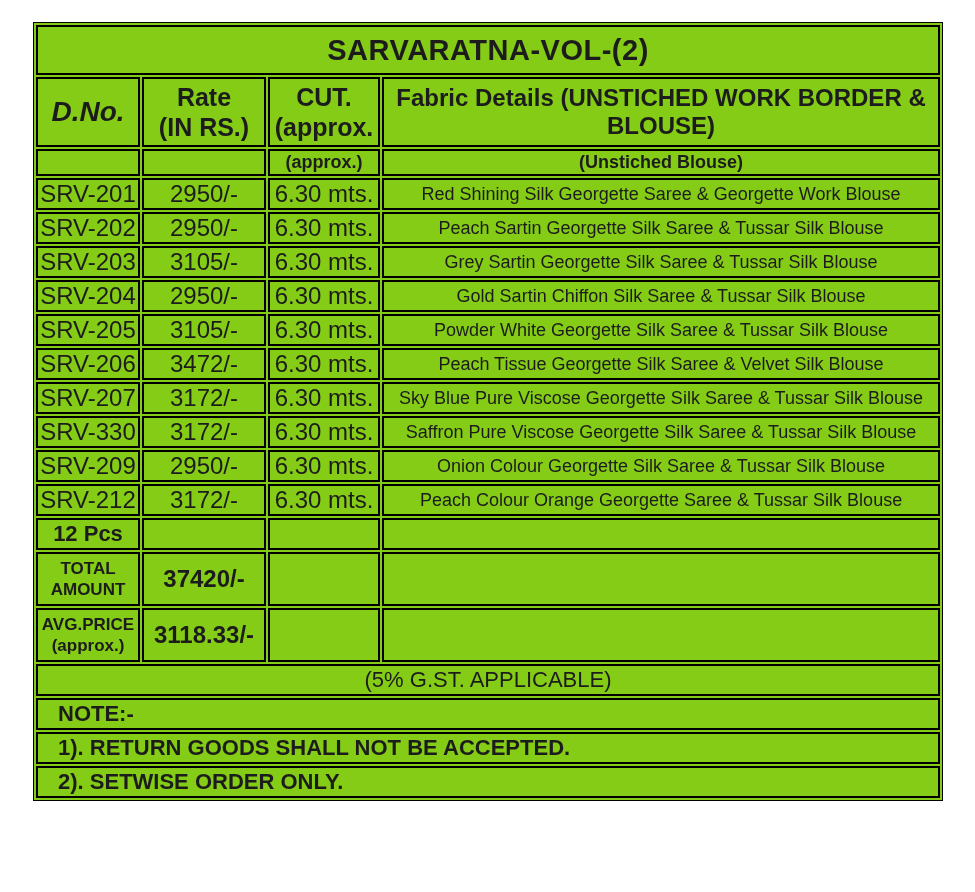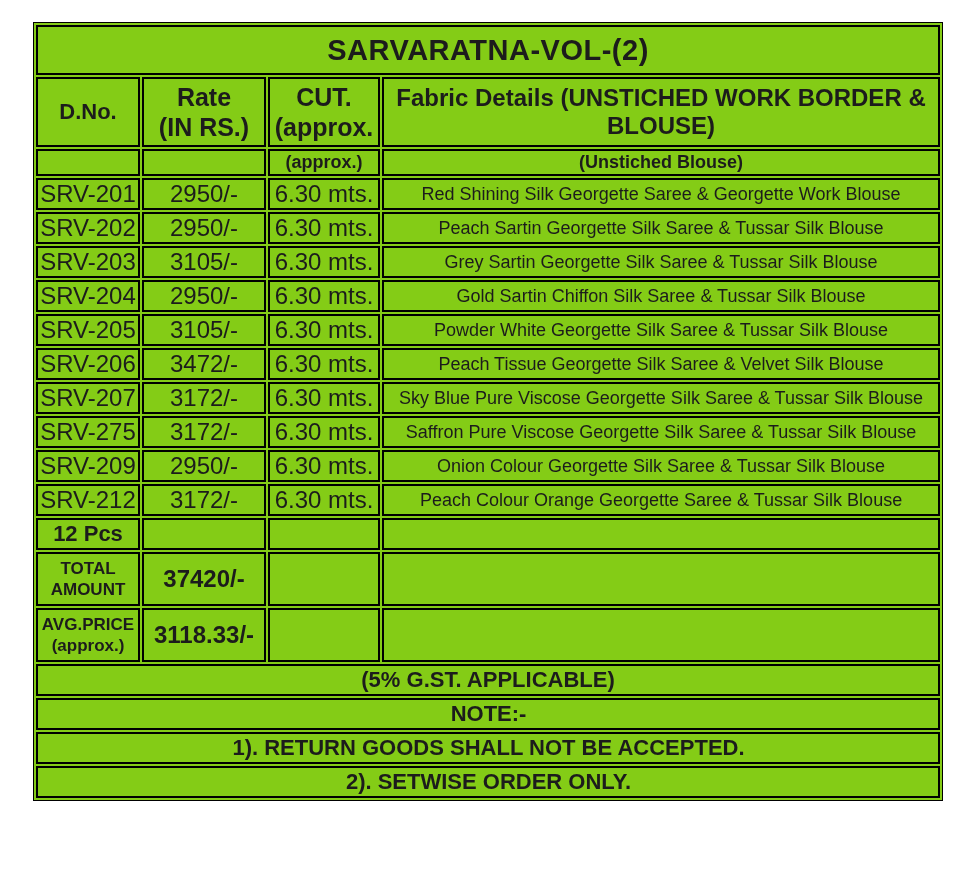--- a/index.html
+++ b/index.html
@@ -29,49 +29,49 @@
     padding: 0 2px;
     overflow: hidden;
   }
   td.title-cell {
     height: 46px;
     font-size: 29px;
     font-weight: bold;
     letter-spacing: 0.5px;
   }
   tr.header-row td { height: 66px; font-weight: bold; }
-  td.h-dno   { font-size: 22px; }
+  td.h-dno   { font-size: 28px; font-style: italic; }
   td.h-rate  { font-size: 25px; white-space: pre-line; line-height: 1.2; }
   td.h-cut   { font-size: 25px; white-space: pre-line; line-height: 1.2; }
   td.h-fab   { font-size: 24px; }
   tr.subheader-row td { height: 23px; font-weight: bold; font-size: 18px; }
   tr.data-row td { height: 28px; }
   td.c-dno, td.c-rate, td.c-cut { font-size: 24px; }
   td.c-details { font-size: 18px; }
   tr.pcs-row td { height: 28px; margin-top: 32px; }
   td.c-pcs { font-size: 22px; font-weight: bold; }
   tr.sum-row td { height: 50px; }
   td.c-sumlabel {
     font-size: 17px;
     font-weight: bold;
     white-space: pre-line;
     line-height: 1.25;
   }
   td.c-sumvalue { font-size: 24px; font-weight: bold; }
   tr.gst-row td {
     height: 28px;
     font-size: 22px;
-    font-weight: bold;
+    font-weight: normal;
   }
   tr.note-row td {
     height: 28px;
     font-size: 22px;
     font-weight: bold;
-    text-align: center;
-    padding-left: 3px;
+    text-align: left;
+    padding-left: 20px;
   }
 </style>
 </head>
 <body>
 
 <div class="sheet">
   <table class="pricelist">
     <colgroup>
       <col style="width:104px">
       <col style="width:124px">
@@ -135,21 +135,21 @@
         <td class="c-cut">6.30 mts.</td>
         <td class="c-details">Peach Tissue Georgette Silk Saree &amp; Velvet Silk Blouse</td>
       </tr>
       <tr class="data-row">
         <td class="c-dno">SRV-207</td>
         <td class="c-rate">3172/-</td>
         <td class="c-cut">6.30 mts.</td>
         <td class="c-details">Sky Blue Pure Viscose Georgette Silk Saree &amp; Tussar Silk Blouse</td>
       </tr>
       <tr class="data-row">
-        <td class="c-dno">SRV-275</td>
+        <td class="c-dno">SRV-330</td>
         <td class="c-rate">3172/-</td>
         <td class="c-cut">6.30 mts.</td>
         <td class="c-details">Saffron Pure Viscose Georgette Silk Saree &amp; Tussar Silk Blouse</td>
       </tr>
       <tr class="data-row">
         <td class="c-dno">SRV-209</td>
         <td class="c-rate">2950/-</td>
         <td class="c-cut">6.30 mts.</td>
         <td class="c-details">Onion Colour Georgette Silk Saree &amp; Tussar Silk Blouse</td>
       </tr>

